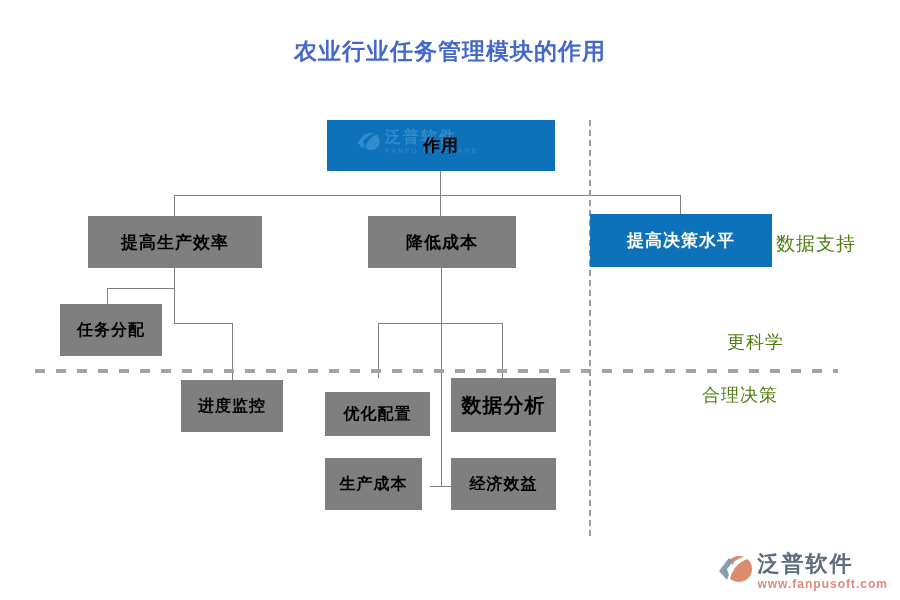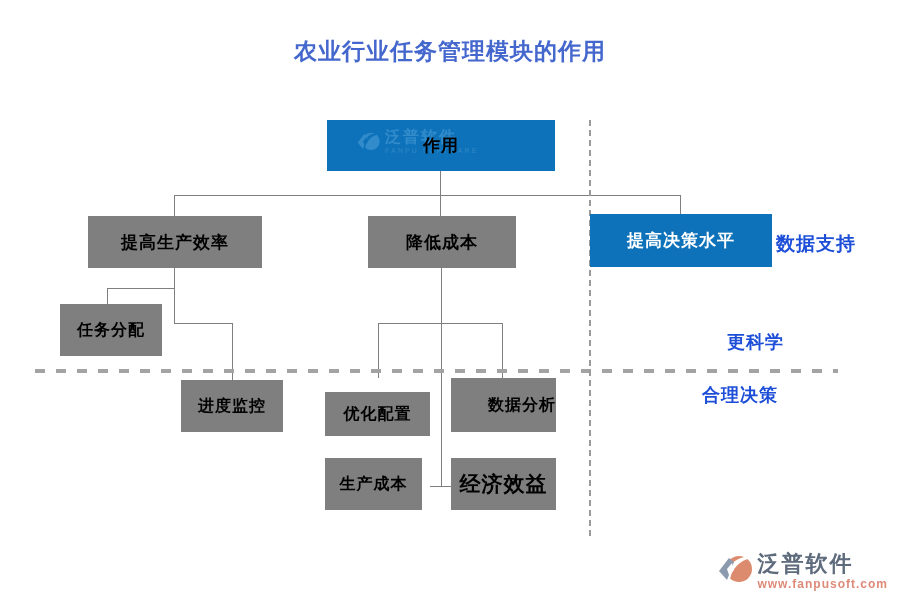--- a/index.html
+++ b/index.html
@@ -21,21 +21,21 @@
   .line{position:absolute;background:#7f7f7f;}
   .dash-h{
     position:absolute;left:35px;top:369px;width:803px;height:4px;
     background:repeating-linear-gradient(to right,#a3a3a3 0px,#a3a3a3 10px,transparent 10px,transparent 21px);
   }
   .dash-v{
     position:absolute;left:589px;top:120px;width:0;height:416px;
     border-left:2px dashed #9a9a9a;
   }
   .side-label{
-    position:absolute;color:#1d4ed8;font-weight:bold;font-size:19px;letter-spacing:1px;white-space:nowrap;
+    position:absolute;color:#4d7c0f;font-weight:normal;font-size:19px;letter-spacing:1px;white-space:nowrap;
   }
   
   .wm{
     position:absolute;left:30px;top:9px;display:flex;align-items:center;gap:4px;
     opacity:0.75;pointer-events:none;
   }
   .wm .wm-text{display:flex;flex-direction:column;line-height:1;}
   .wm .wm-name{font-size:16px;color:#3f94d1;font-weight:bold;letter-spacing:2px;}
   .wm .wm-sub{font-size:7px;color:#2f86c6;letter-spacing:2px;margin-top:2px;font-family:"Liberation Sans",sans-serif;}
   
@@ -100,27 +100,27 @@
 
   <div class="node gray" style="left:60px;top:304px;width:102px;height:52px;font-size:16px;">
     <span>任务分配</span>
   </div>
   <div class="node gray" style="left:181px;top:380px;width:102px;height:52px;font-size:16px;">
     <span>进度监控</span>
   </div>
   <div class="node gray" style="left:325px;top:392px;width:105px;height:44px;font-size:16px;">
     <span>优化配置</span>
   </div>
-  <div class="node gray" style="left:451px;top:378px;width:105px;height:54px;font-size:16px;justify-content:flex-end;">
+  <div class="node gray" style="left:451px;top:378px;width:105px;height:54px;font-size:20px;">
     <span>数据分析</span>
   </div>
   <div class="node gray" style="left:325px;top:458px;width:97px;height:52px;font-size:16px;">
     <span>生产成本</span>
   </div>
-  <div class="node gray" style="left:451px;top:458px;width:105px;height:52px;font-size:21px;">
+  <div class="node gray" style="left:451px;top:458px;width:105px;height:52px;font-size:16px;">
     <span>经济效益</span>
   </div>
 
   <div class="side-label" style="left:776px;top:231px;">数据支持</div>
   <div class="side-label" style="left:727px;top:330px;font-size:18px;">更科学</div>
   <div class="side-label" style="left:702px;top:383px;font-size:18px;">合理决策</div>
 
   <div class="footer-logo">
     <svg width="36" height="36" viewBox="0 0 36 36">
       <circle cx="21" cy="16" r="13" fill="#dd8b6e"></circle>

